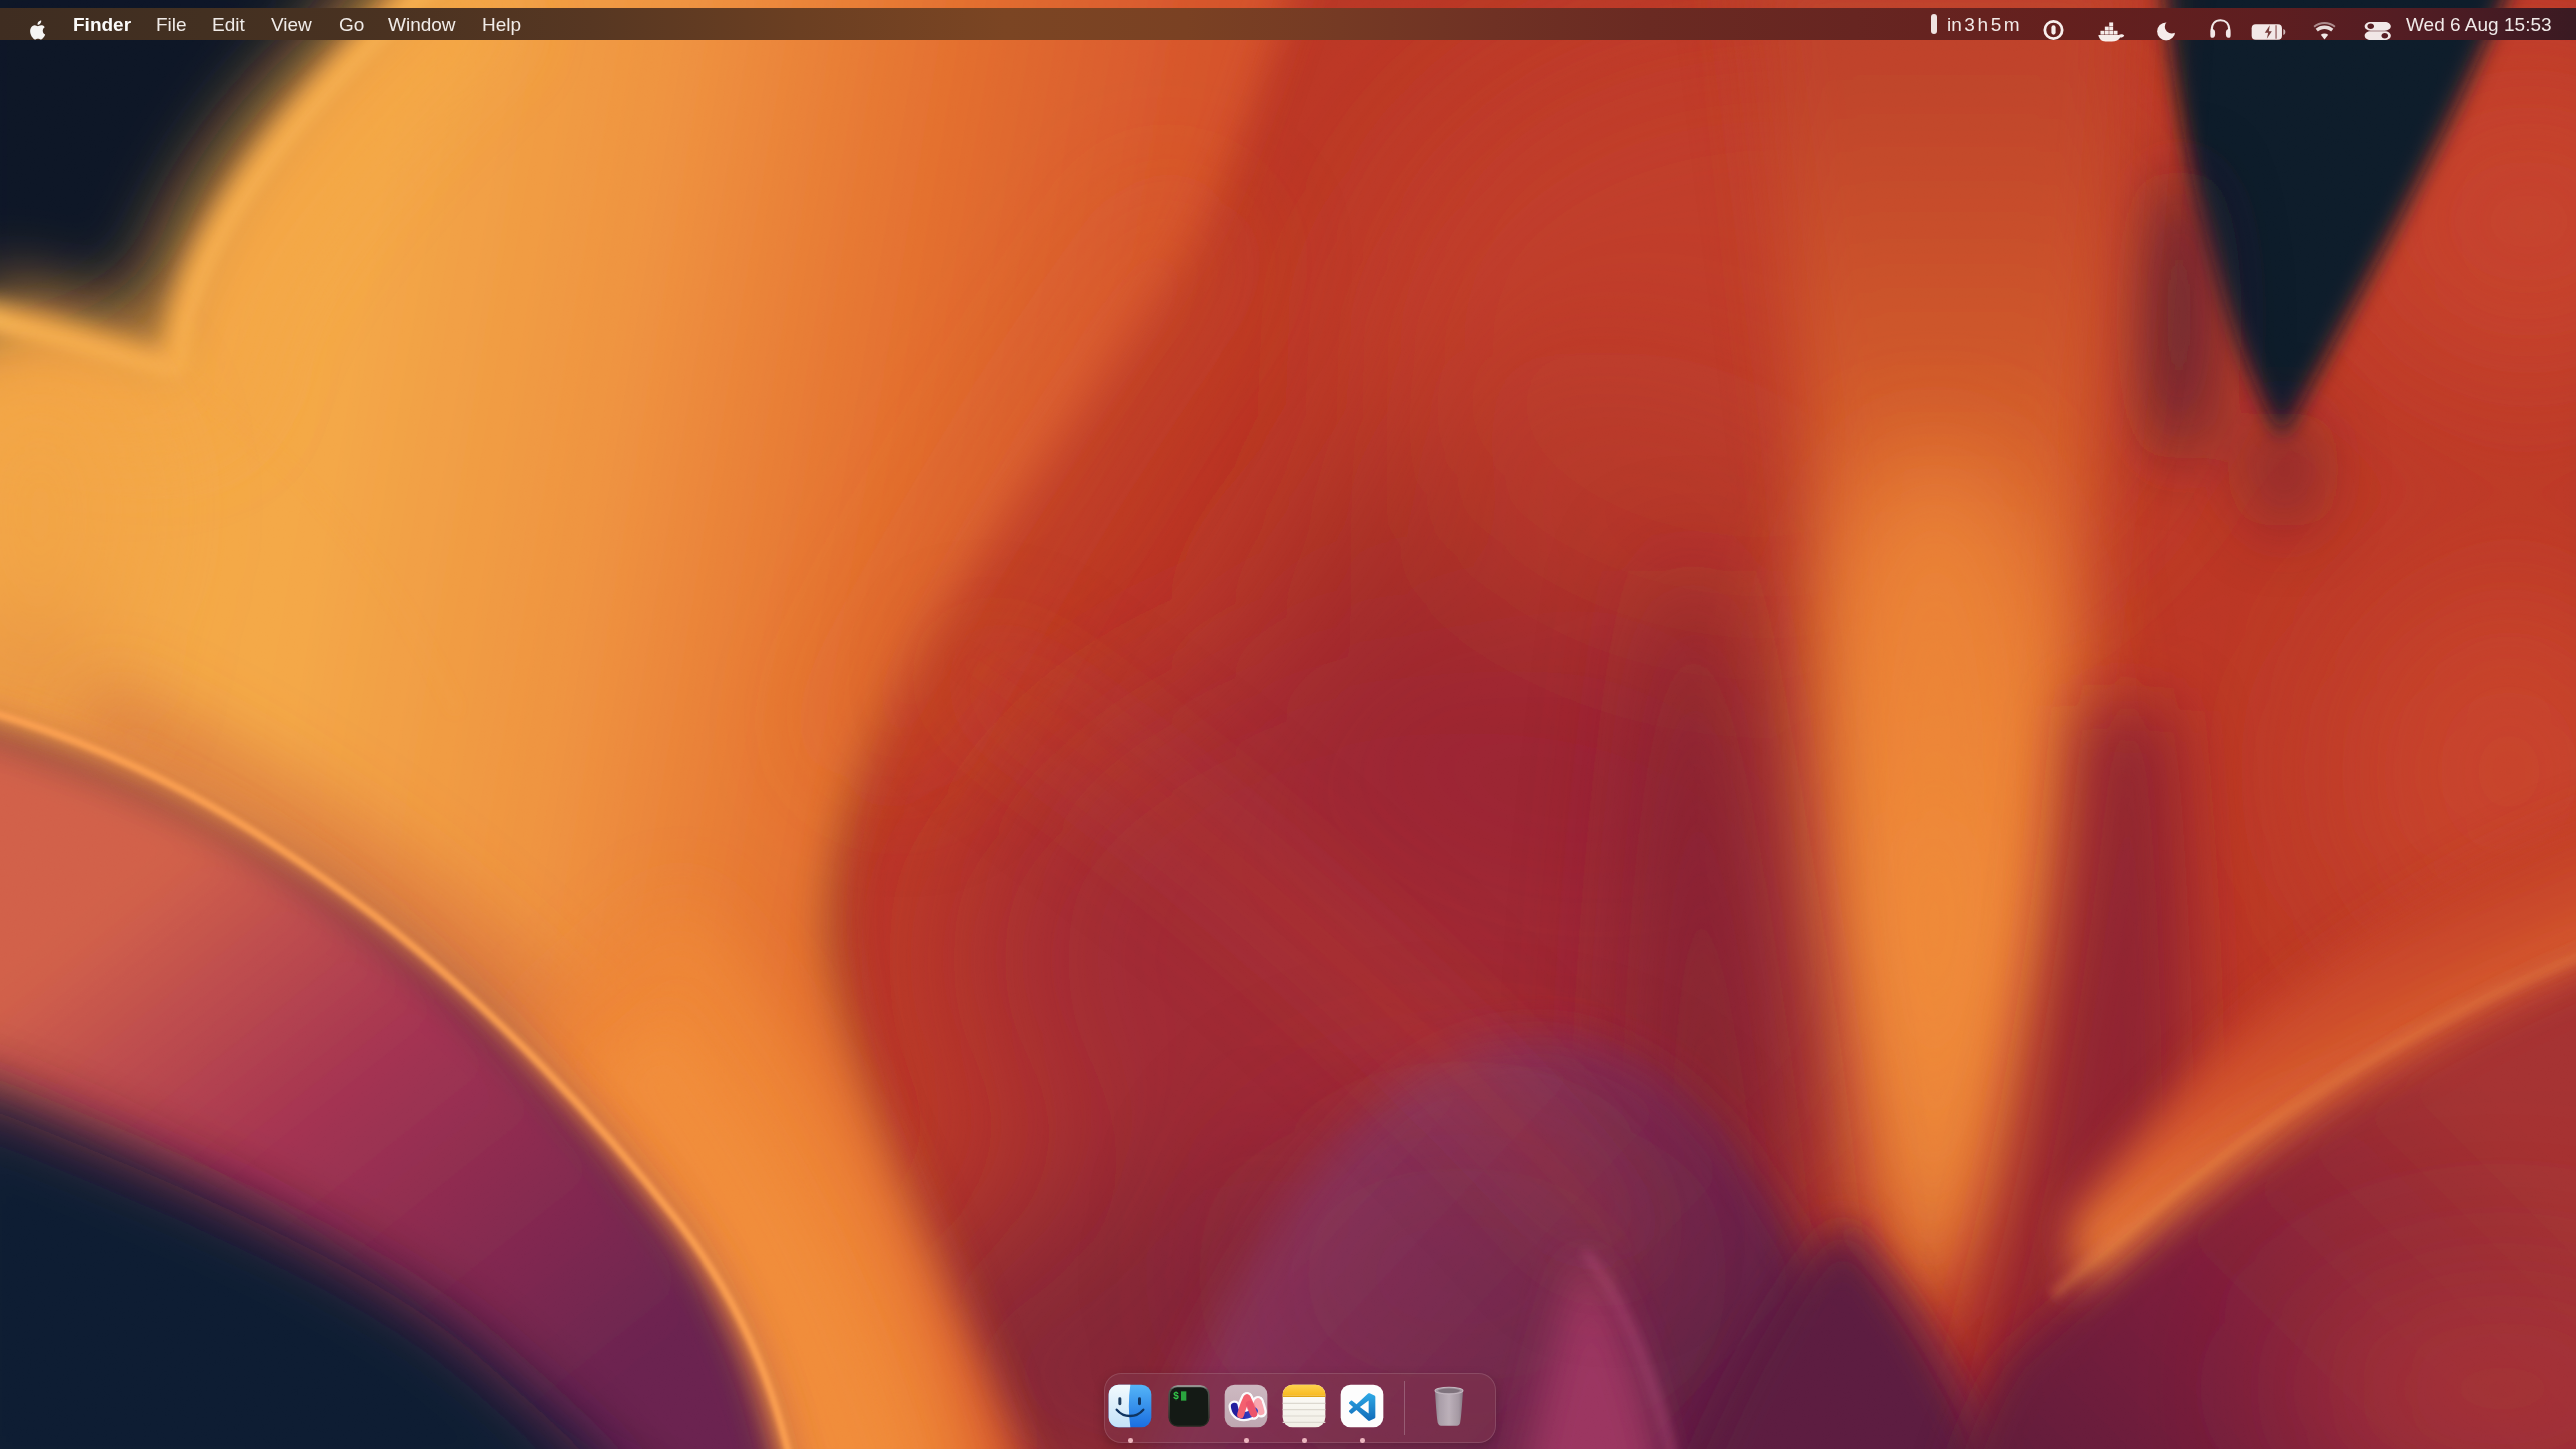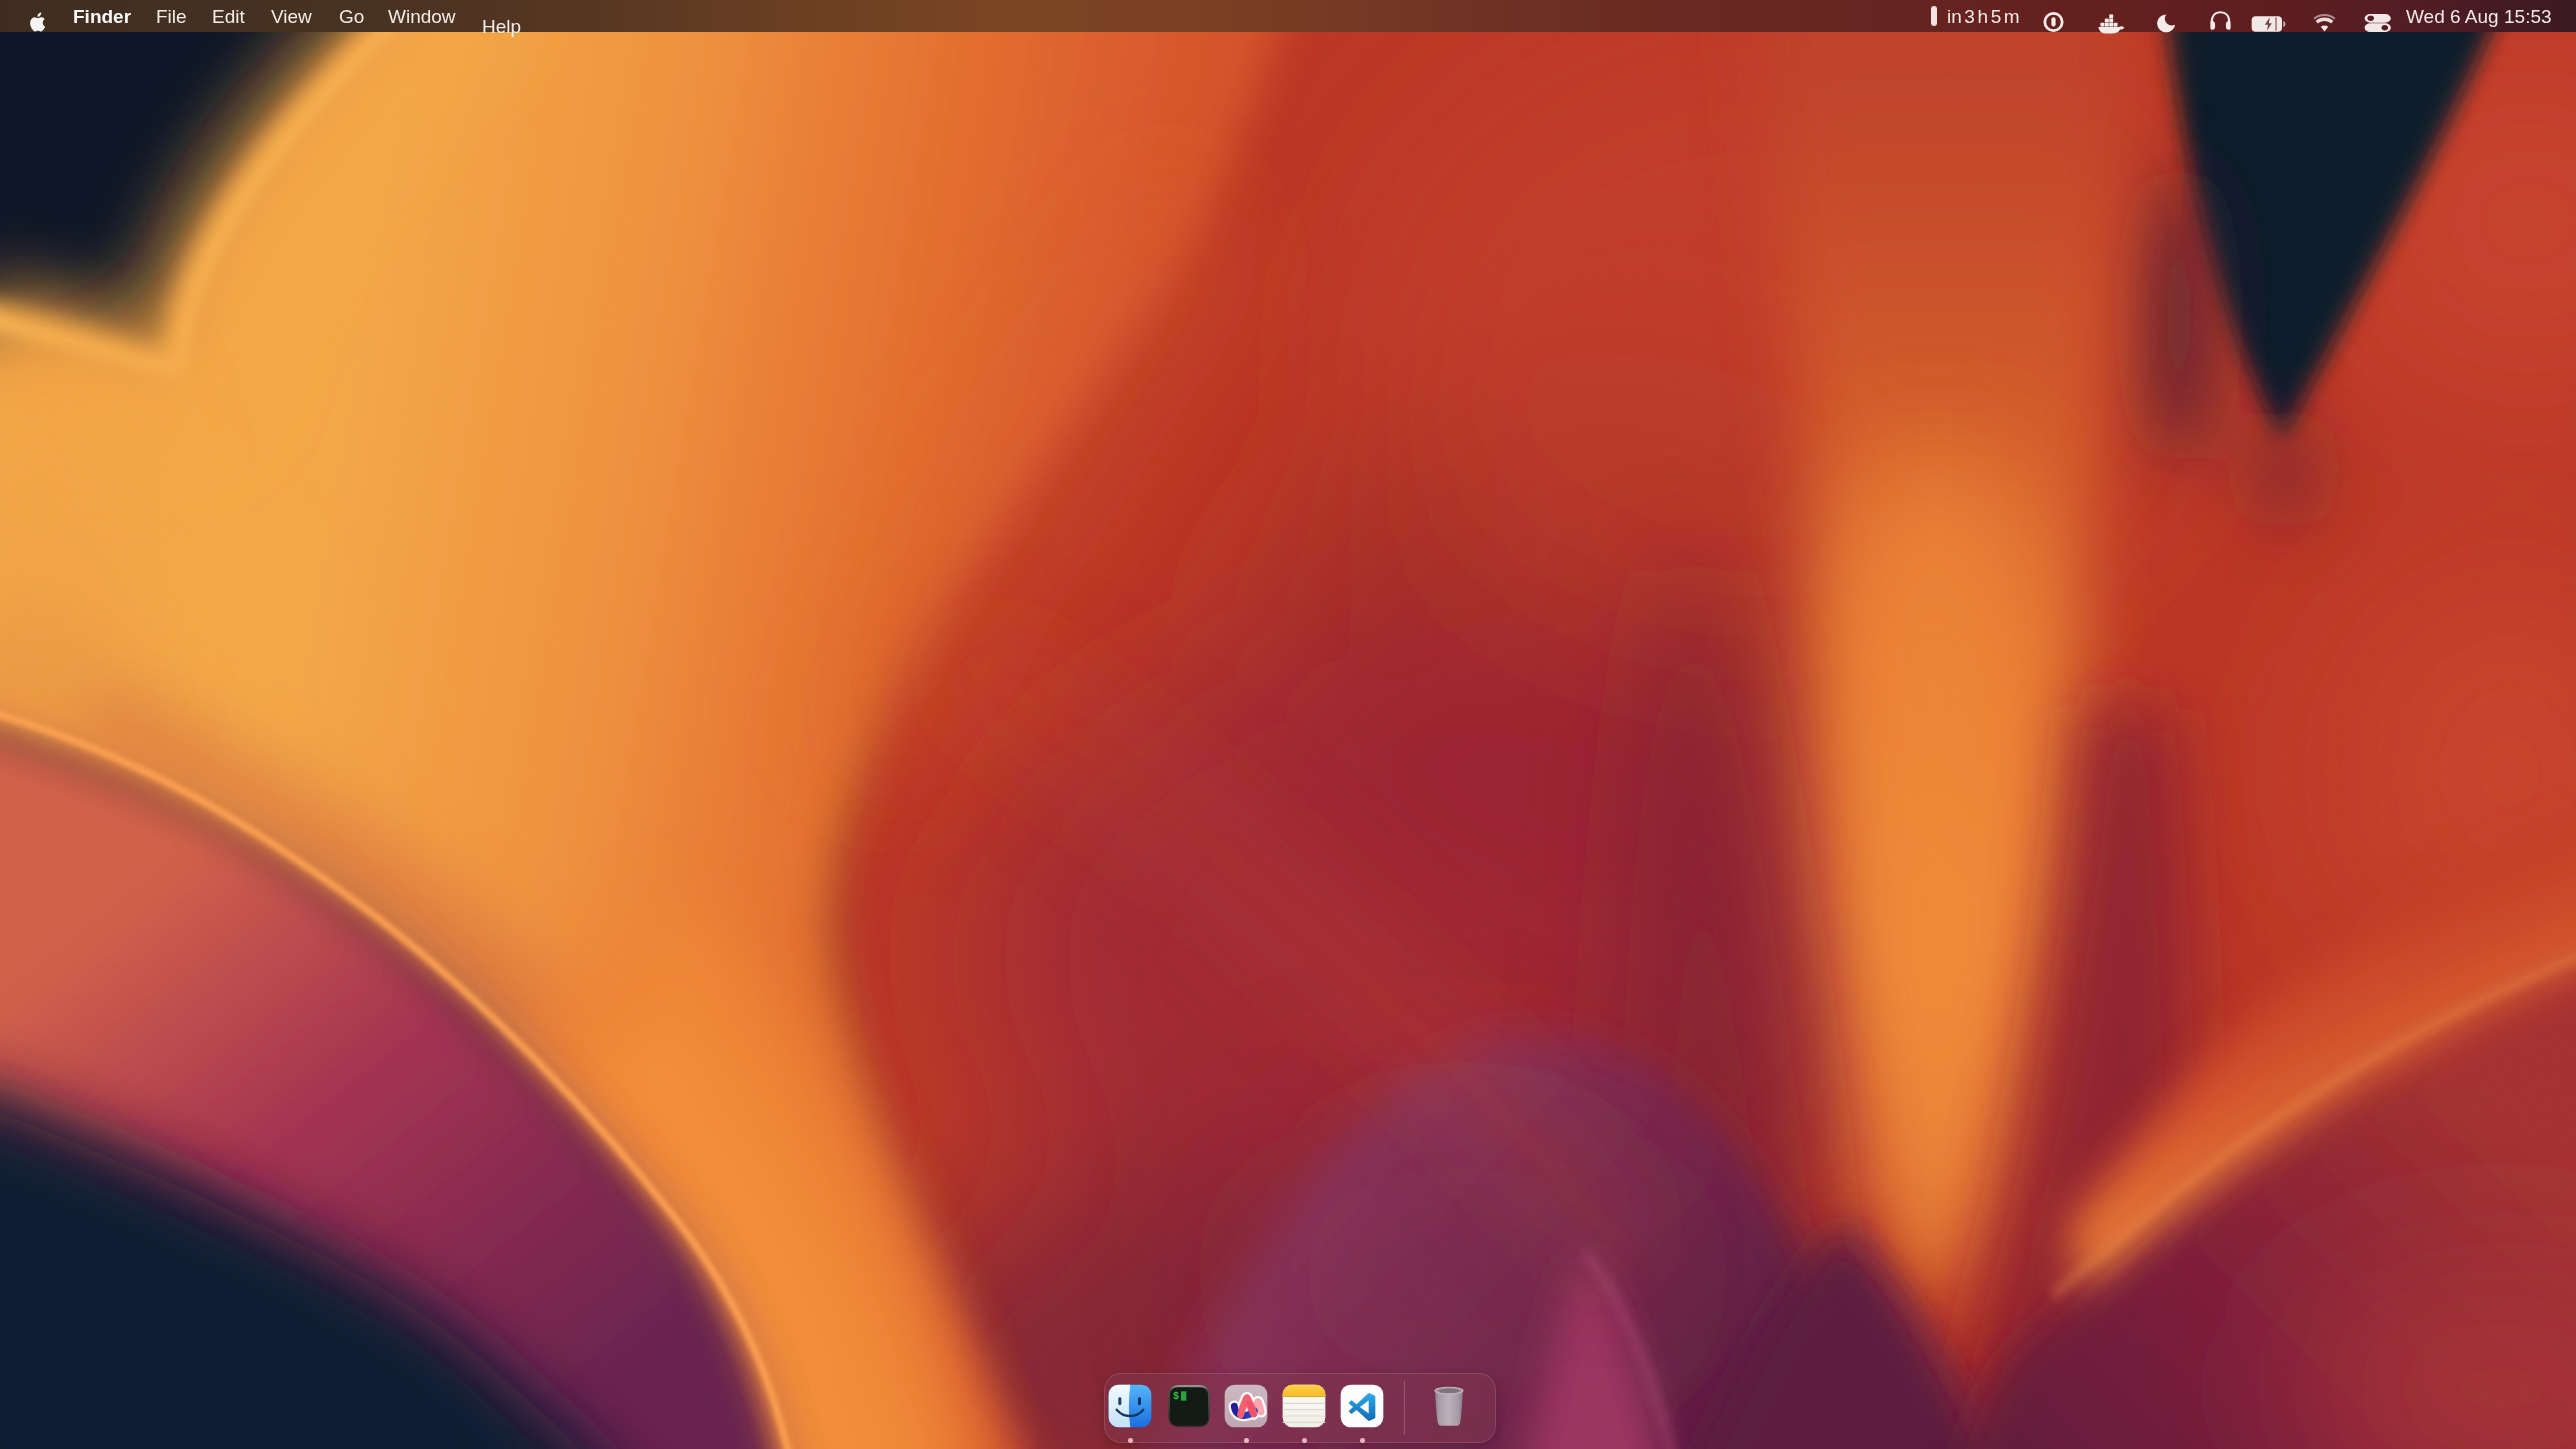--- a/index.html
+++ b/index.html
@@ -1,16 +1,16 @@
 <!DOCTYPE html>
 <html style="font-size:10.7px"><head><meta charset="utf-8">
 <style>
 html,body{margin:0;padding:0;width:2576px;height:1449px;overflow:hidden;background:#0c1826;font-family:"Liberation Sans",sans-serif;}
 #wall{position:absolute;left:0;top:0;width:2576px;height:1449px;}
-#menubar{position:absolute;left:0;top:0;width:2576px;height:32px;}
+#menubar{position:absolute;left:0;top:8px;width:2576px;height:32px;}
 .mi{position:absolute;top:0;height:32px;line-height:34px;color:rgba(255,252,250,0.92);font-size:19px;}
 .mi.b{font-weight:bold;color:rgba(255,255,255,0.98);}
 .ri{position:absolute;top:0;height:32px;display:flex;align-items:center;color:rgba(255,250,248,0.92);font-size:19px;}
 #dock{position:absolute;left:1104px;top:1373px;width:392px;height:70px;border-radius:17.4px;background:rgba(128,56,78,0.44);box-shadow:inset 0 0 0 1px rgba(255,255,255,0.13), 0 4px 12px rgba(0,0,0,0.2);}
 .dicon{position:absolute;top:10.7px;width:44px;height:44px;}
 .dot{position:absolute;top:65px;width:4.7px;height:4.7px;border-radius:50%;background:rgba(255,205,210,0.85);}
 #dsep{position:absolute;left:1404px;top:1381px;width:1.3px;height:54px;background:rgba(255,255,255,0.22);}
 </style></head>
 <body>
 <svg id="wall" viewBox="0 0 3840 2160" preserveAspectRatio="none">
@@ -228,21 +228,21 @@
 <div style="position:absolute;inset:0;background:linear-gradient(90deg,#3f2d21 0%,#433021 8%,#4a3221 15%,#573722 23%,#6b3f22 31%,#7b4523 39%,#7a4123 46%,#753a24 52%,#6f3124 58%,#6a2a22 64%,#672521 72%,#64201e 80%,#5e1e20 88%,#541d23 93%,#471b23 96.5%,#3a1a22 100%);"></div>
 <svg class="mi" style="left:27.5px;top:6px;" width="18" height="21" viewBox="0 0 17 20">
 <path fill="rgba(255,255,255,0.95)" d="M13.9 10.6c0-2.2 1.8-3.3 1.9-3.3-1-1.5-2.6-1.7-3.2-1.7-1.4-.1-2.7.8-3.3.8-.7 0-1.8-.8-2.9-.8-1.5 0-2.9.9-3.6 2.2-1.6 2.7-.4 6.7 1.1 8.9.7 1.1 1.6 2.3 2.7 2.2 1.1 0 1.5-.7 2.8-.7s1.7.7 2.9.7c1.2 0 1.9-1.1 2.7-2.2.8-1.2 1.2-2.4 1.2-2.5-.1-.1-2.3-.9-2.3-3.6zM11.6 3.8c.6-.7 1-1.7.9-2.8-.9 0-1.9.6-2.6 1.3-.6.6-1 1.7-.9 2.7 1 .1 2-.5 2.6-1.2z"></path>
 </svg>
 <span class="mi b" style="left:73px;">Finder</span>
 <span class="mi" style="left:156px;">File</span>
 <span class="mi" style="left:212px;">Edit</span>
 <span class="mi" style="left:271px;text-align:center;">View</span>
 <span class="mi" style="left:339px;">Go</span>
 <span class="mi" style="left:388px;">Window</span>
-<span class="mi" style="left:482px;margin-top:10px;">Help</span>
+<span class="mi" style="left:482px;">Help</span>
 <div class="ri" style="left:1931px;">
       <div style="width:6px;height:20px;border-radius:3.4px;background:rgba(255,248,246,0.9);"></div>
     </div>
 <span class="mi" style="left:1947px;word-spacing:-2.7px;">in 3 h 5 m</span>
 <svg class="ri" style="left:2043px;top:6px;" width="21" height="21" viewBox="0 0 31 31">
 <circle cx="15.5" cy="15.5" r="12.8" fill="none" stroke="rgba(255,250,248,0.95)" stroke-width="4.1"></circle>
 <rect x="12.4" y="8.6" width="6.2" height="13.8" rx="3.1" fill="rgba(255,250,248,0.95)"></rect>
 </svg>
 <svg class="ri" style="left:2094px;top:8px;" width="31" height="19" viewBox="0 0 46 28">
 <g fill="rgba(255,250,248,0.94)">

